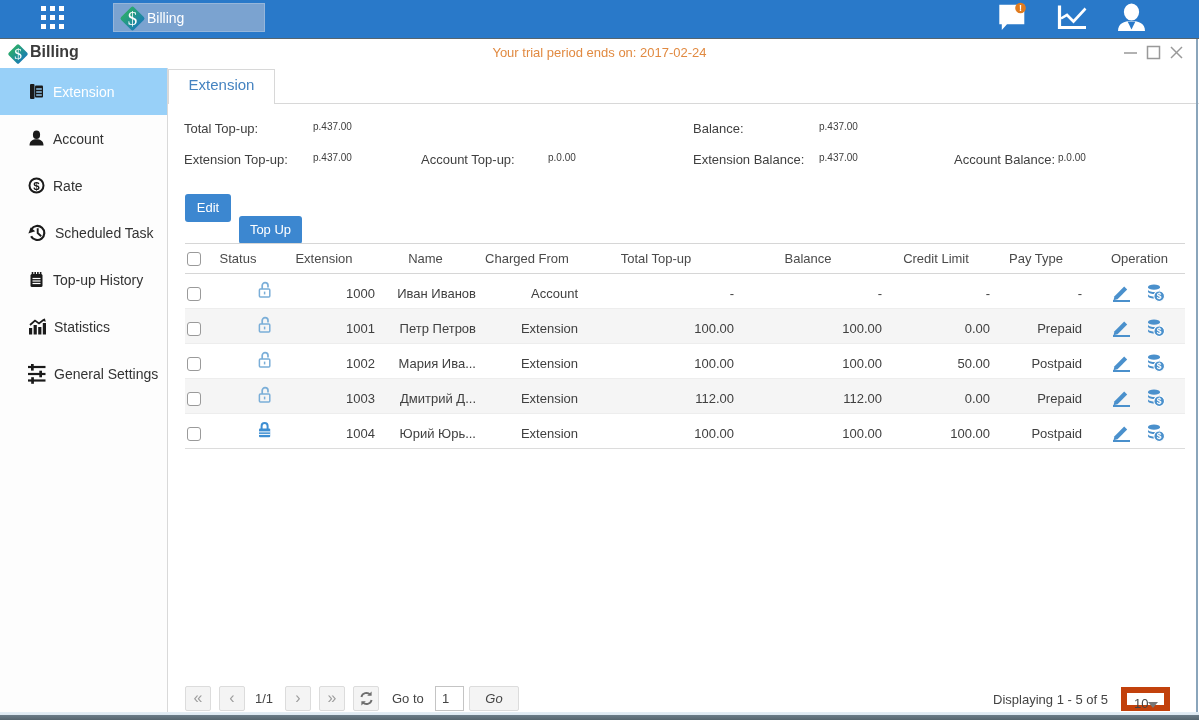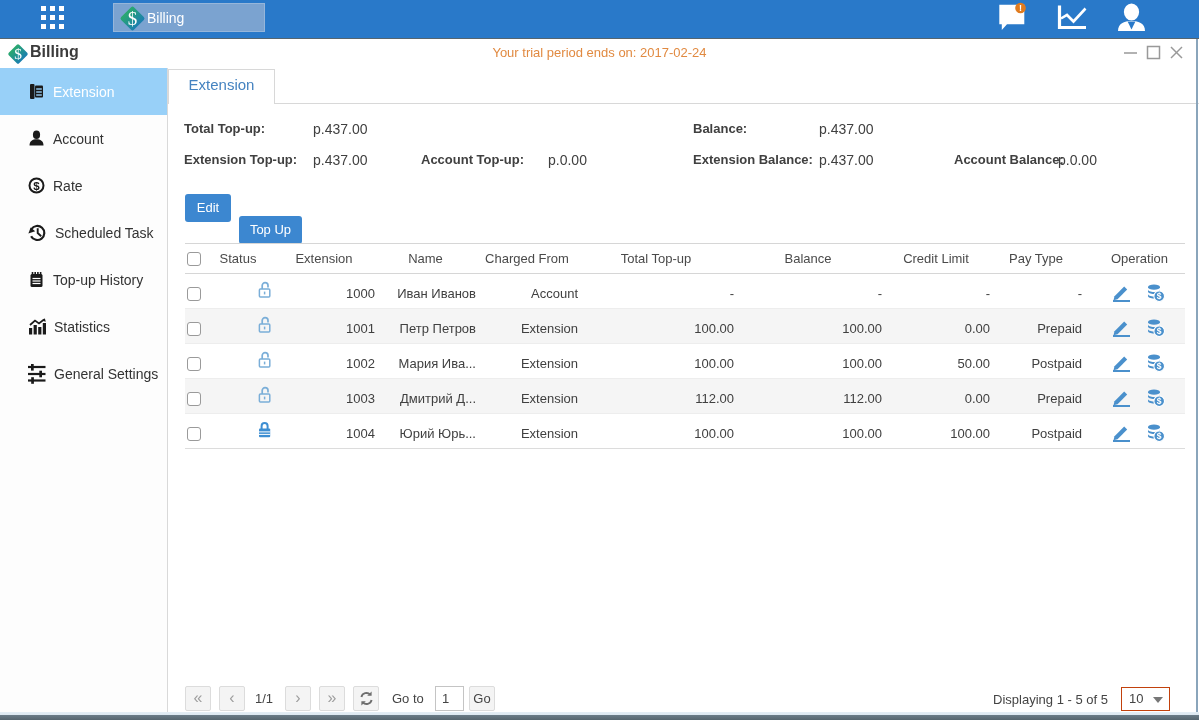--- a/index.html
+++ b/index.html
@@ -26,22 +26,22 @@
 .sitem svg { margin-left:28px; margin-right:8px; }
 .sitem.sel { background:#98d0f8; color:#fff; }
 #content { position:absolute; left:168px; top:68px; width:1031px; height:646px; background:#fff; }
 
 
 #tabstrip { position:absolute; left:0; top:0; width:1031px; height:36px; }
 #tabstrip .line { position:absolute; left:0; right:0; top:35px; height:1px; background:#d8d8d8; }
 #tabstrip .tab { position:absolute; left:0; top:1px; width:107px; height:35px; background:#fff; border:1px solid #d8d8d8; border-bottom:none; color:#4583c0; font-size:15px; text-align:center; line-height:30px; }
 
 
-.lbl { position:absolute; font-size:13px; font-weight:bold; color:#404040; }
-.val { position:absolute; font-size:14px; color:#404040; }
+.lbl { position:absolute; font-size:13px; font-weight:normal; color:#404040; }
+.val { position:absolute; font-size:10px; color:#404040; }
 
 
 .btn { position:absolute; height:28px; background:#3c87d0; color:#fff; font-size:13px; border:none; border-radius:3px; text-align:center; line-height:28px; }
 
 
 #tbl { position:absolute; left:17px; top:175px; width:1000px; }
 #tbl table { border-collapse:collapse; width:1000px; table-layout:fixed; font-size:13px; color:#404040; }
 #tbl th:last-child { padding-left:12px; }
 #tbl th { font-weight:normal; color:#4a4a4a; height:30px; border-top:1px solid #d6d6d6; border-bottom:1px solid #d6d6d6; text-align:center; }
 #tbl td { height:35px; padding-top:12px; text-align:right; border-bottom:1px solid #ededed; vertical-align:top; }
@@ -50,23 +50,23 @@
 #tbl td .cb { margin-top:-2px; }
 #tbl tr.odd td { background:#f5f5f5; }
 #tbl td.op { text-align:left; padding-left:30px; }
 #tbl tr:last-child td { border-bottom:1px solid #dcdcdc; }
 .cb { display:inline-block; width:14px; height:14px; border:1px solid #9a9a9a; border-radius:3px; background:#fff; vertical-align:middle; margin-left:2px; }
 
 
 #pager { position:absolute; left:17px; top:618px; width:1000px; height:26px; font-size:13px; color:#444; }
 .pbtn { position:absolute; width:26px; height:25px; background:#f4f4f4; border:1px solid #dcdcdc; border-radius:2px; color:#9e9e9e; text-align:center; line-height:22px; font-size:16px; }
 #goinput { position:absolute; width:29px; height:25px; border:1px solid #c4c4c4; font-size:13px; text-align:left; padding-left:6px; line-height:23px; background:#fff; }
-#gobtn { position:absolute; width:26px; height:25px; background:#f4f4f4; border:1px solid #dcdcdc; border-radius:2px; text-align:center; line-height:23px; color:#444; }
+#gobtn { position:absolute; width:50px; height:25px; background:#f4f4f4; border:1px solid #dcdcdc; border-radius:2px; text-align:center; line-height:23px; color:#444;font-style:italic; }
 #disp { position:absolute; right:77px; top:6px; }
-#pagesize { position:absolute; right:15px; top:1px; width:49px; height:24px; border:1px solid #c2410c; background:#fff; line-height:22px; padding-left:7px; }
+#pagesize { position:absolute; right:15px; top:1px; width:49px; height:24px; border:6px solid #c2410c; background:#fff; line-height:22px; padding-left:7px; }
 #pagesize .arr { position:absolute; right:6px; top:9px; width:0; height:0; border-left:5.5px solid transparent; border-right:5.5px solid transparent; border-top:6.5px solid #777; }
 
 #bottombar { position:absolute; left:0; top:712px; width:1199px; height:8px; background:linear-gradient(#e4eef5 0, #dce8f1 3px, #6b7c88 3px, #56666f 8px); }
 #frame { position:absolute; left:0; top:39px; width:1198px; height:673px; border-right:2px solid #8aa5bb; pointer-events:none; z-index:50; }
 </style>
 </head>
 <body>
 <div id="app">
 
   <div id="topbar">

